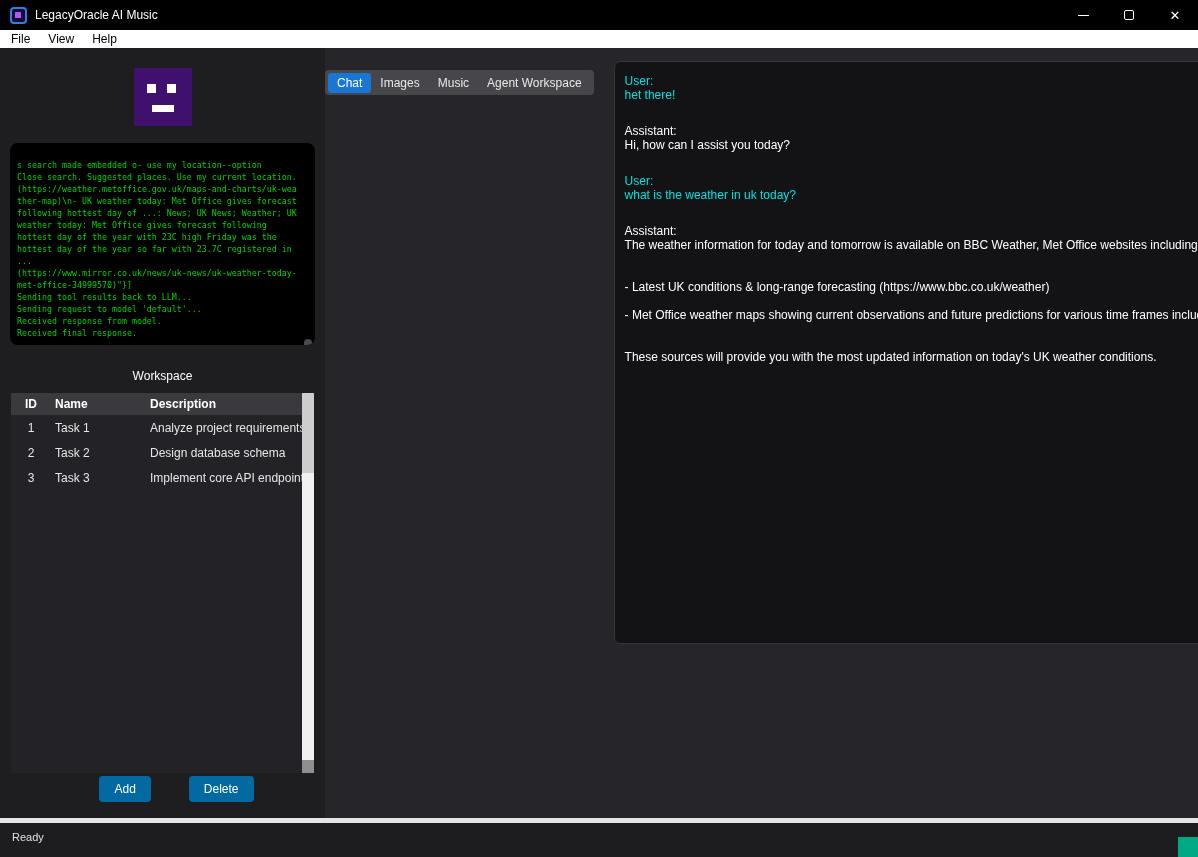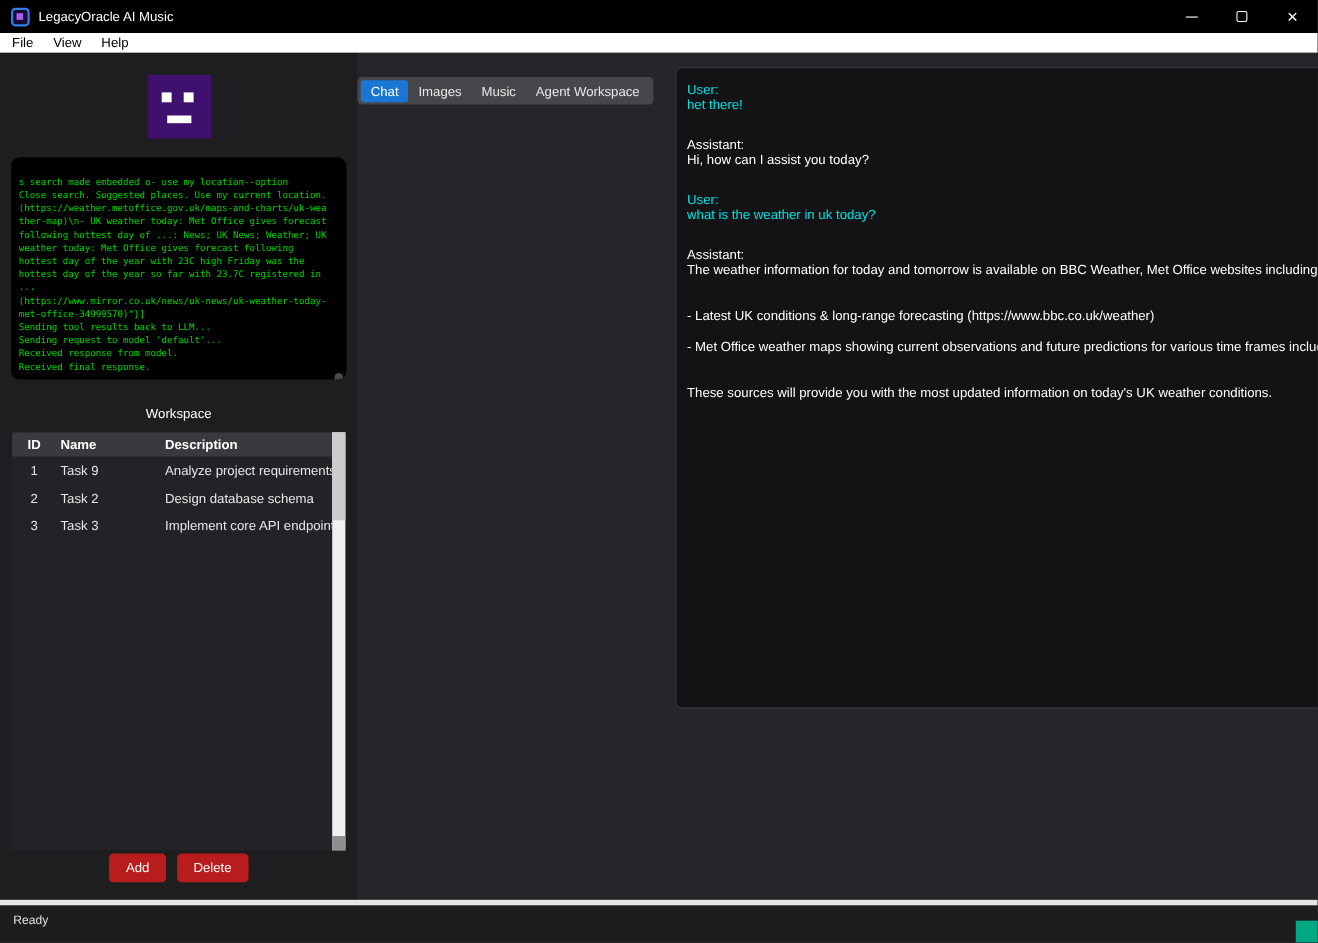--- a/index.html
+++ b/index.html
@@ -50,22 +50,22 @@
   .table-header { display:flex; background:#3a3a3e; color:#fff; font-weight:bold; font-size:12px;
                   height:22px; align-items:center; flex:none; }
   .col-id { width:40px; text-align:center; flex:none; }
   .col-name { width:95px; padding-left:4px; flex:none; }
   .col-desc { flex:1; padding-left:4px; white-space:nowrap; overflow:hidden; min-width:0; }
   .table-row { display:flex; height:25px; align-items:center; color:#e6e6e6; font-size:12px; flex:none; }
   .v-scrollbar { width:12px; background:#f0f0f0; position:relative; flex:none; }
   .v-scrollbar .thumb { position:absolute; left:0; right:0; top:0; height:80px; background:#cdcdcd; }
   .v-scrollbar .bottom-btn { position:absolute; left:0; right:0; bottom:0; height:13px; background:#8f8f8f; }
 
-  .btn { background:#b91c1c; color:#fff; border:none; border-radius:4px; font-size:12px;
-         font-family:inherit; height:26px; padding:0 13px; cursor:default; }
+  .btn { background:#0369a1; color:#fff; border:none; border-radius:4px; font-size:12px;
+         font-family:inherit; height:26px; padding:0 13px; cursor:default;margin-left:28px; }
   .left-buttons { display:flex; gap:10px; margin-top:3px; margin-bottom:15px; }
   .left-buttons .btn { padding:0 15px; }
 
   
   .right-panel { flex:1; background:#26262a; display:flex; flex-direction:row; min-width:0; }
   .tabbar { margin:22px auto 0; background:#47474b; border-radius:4px; padding:2px 3px; display:flex;
             align-items:center; height:25px; flex:none; }
   .tab { color:#e8e8e8; font-size:12px; padding:3px 9px; border-radius:3px; white-space:nowrap; }
   .tab.active { background:#1976d2; color:#fff; }
 
@@ -149,21 +149,21 @@
 
       <div class="table-wrap">
         <div class="table">
           <div class="table-header">
             <div class="col-id">ID</div>
             <div class="col-name">Name</div>
             <div class="col-desc">Description</div>
           </div>
           <div class="table-row">
             <div class="col-id">1</div>
-            <div class="col-name">Task 9</div>
+            <div class="col-name">Task 1</div>
             <div class="col-desc">Analyze project requirements</div>
           </div>
           <div class="table-row">
             <div class="col-id">2</div>
             <div class="col-name">Task 2</div>
             <div class="col-desc">Design database schema</div>
           </div>
           <div class="table-row">
             <div class="col-id">3</div>
             <div class="col-name">Task 3</div>

